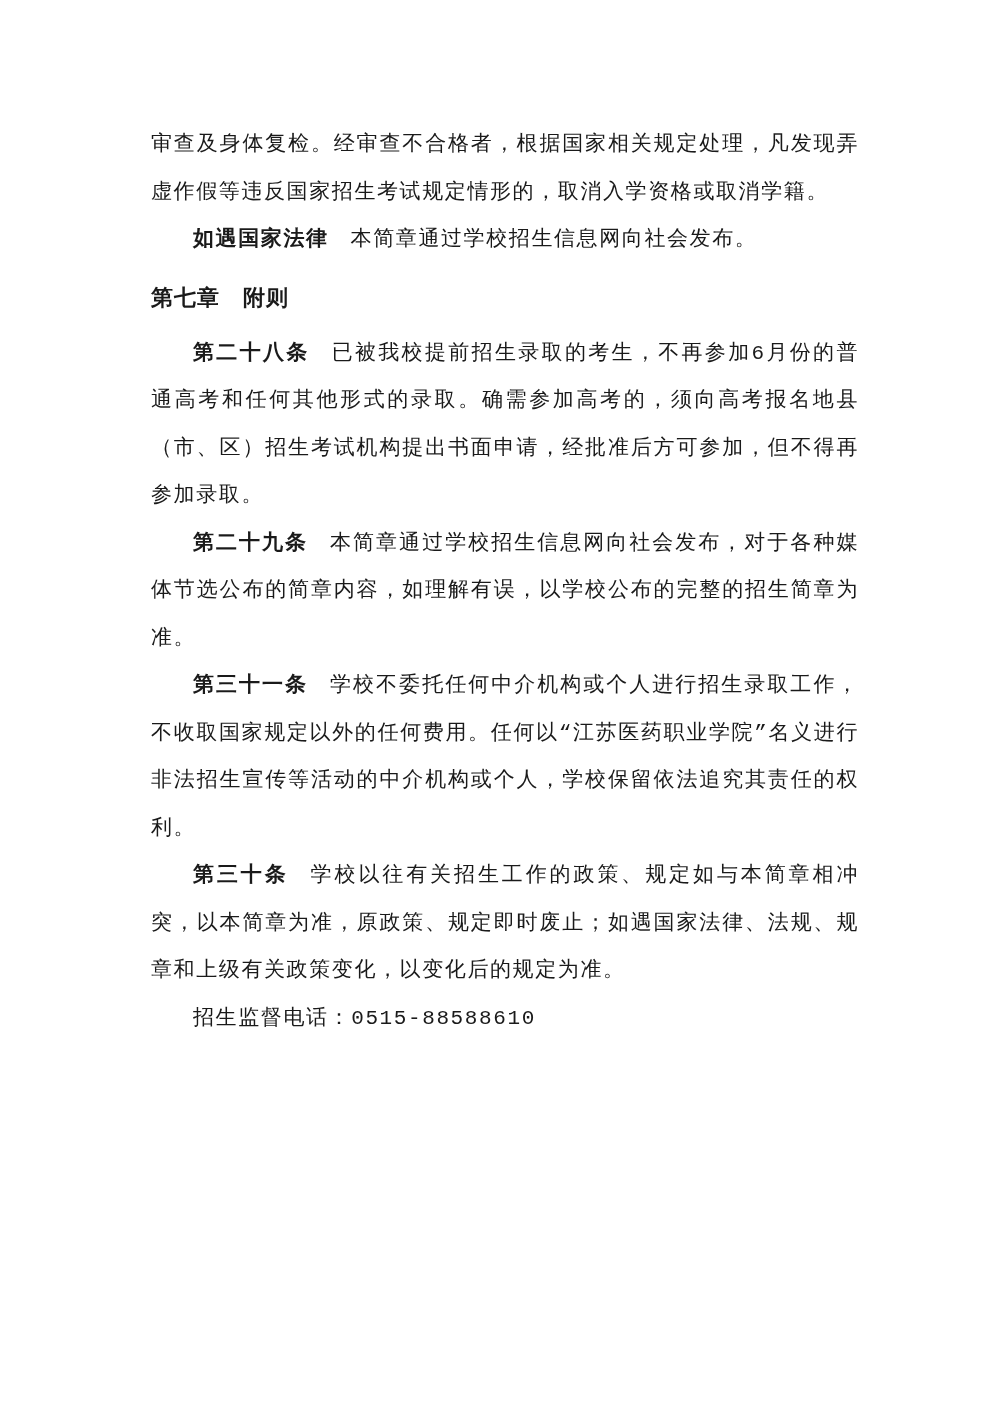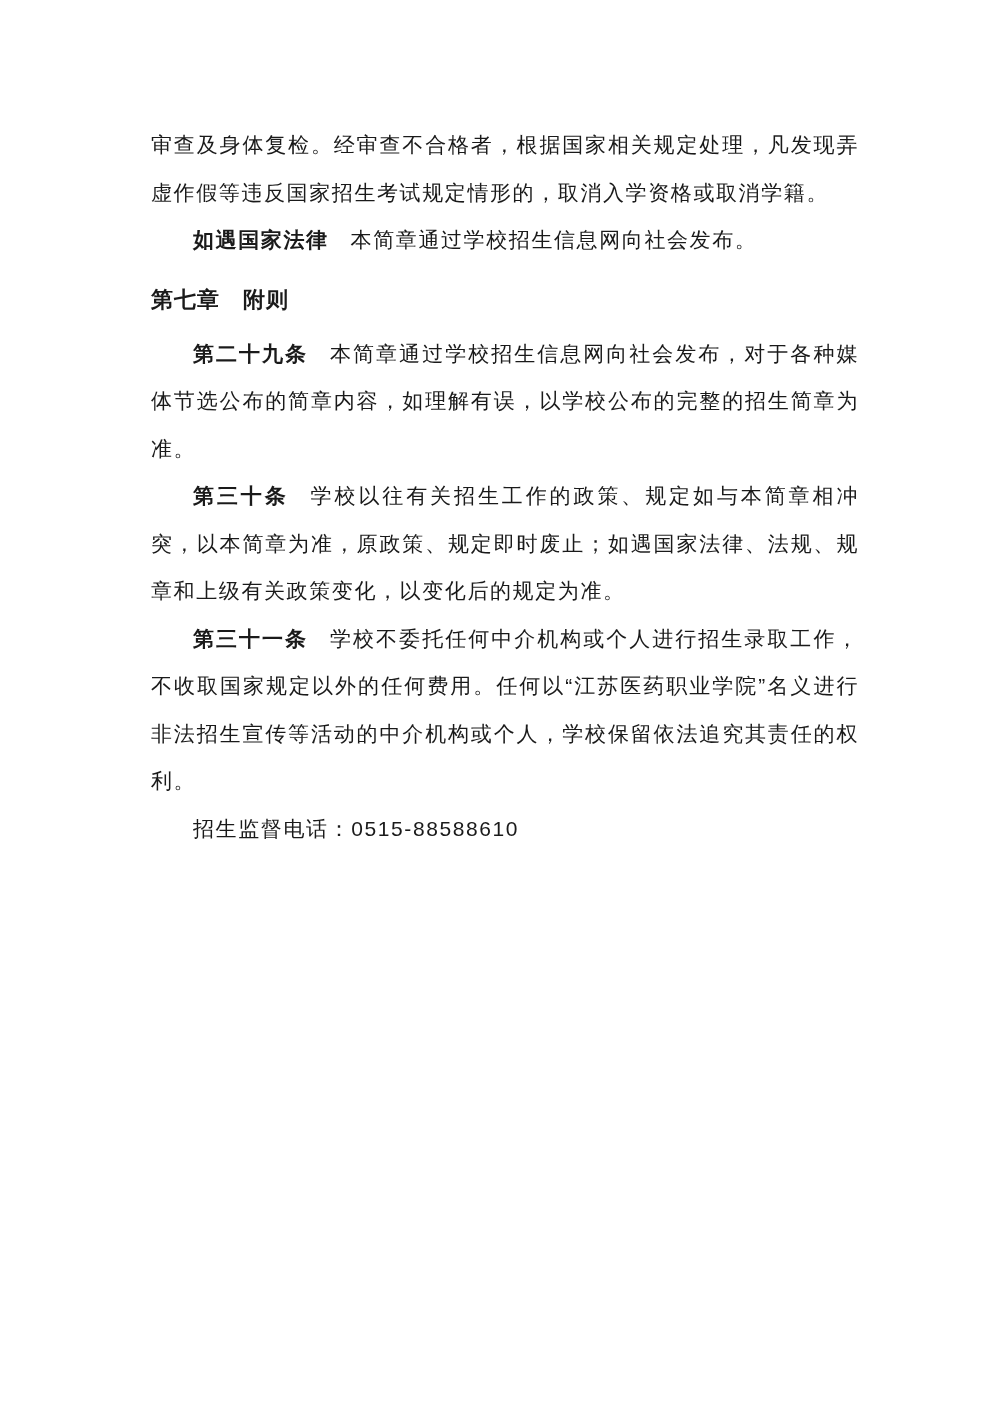--- a/index.html
+++ b/index.html
@@ -2,21 +2,21 @@
 <html><head>
 <meta charset="utf-8">
 <style>
   html, body { margin: 0; padding: 0; background: #ffffff; }
   body { width: 999px; height: 1415px; position: relative; overflow: hidden; }
   .page {
     position: absolute;
     left: 151px;
     top: 121px;
     width: 708px;
-    font-family: Liberation Sans, sans-serif;
+    font-family: Liberation Mono, monospace;
     font-size: 21px;
     color: #1a1a1a;
     line-height: 47.5px;
     text-align: justify;
     letter-spacing: 1.6px;
   }
   .para { margin: 0; text-indent: 2em; }
   .para.noindent { text-indent: 0; }
   .heading {
     margin: 0;
@@ -37,31 +37,34 @@
 <div class="page">
 
   <p class="para noindent">审查及身体复检。经审查不合格者，根据国家相关规定处理，凡发现弄虚作假等违反国家招生考试规定情形的，取消入学资格或取消学籍。</p>
 
   <p class="para">
     <span class="article-label">如遇国家法律</span><span>本简章通过学校招生信息网向社会发布。</span>
   </p>
 
   <h2 class="heading">第七章　附则</h2>
 
+  <p class="para">
+    <span class="article-label">第二十八条</span><span>已被我校提前招生录取的考生，不再参加6月份的普通高考和任何其他形式的录取。确需参加高考的，须向高考报名地县（市、区）招生考试机构提出书面申请，经批准后方可参加，但不得再参加录取。</span>
+  </p>
 
   <p class="para">
     <span class="article-label">第二十九条</span><span>本简章通过学校招生信息网向社会发布，对于各种媒体节选公布的简章内容，如理解有误，以学校公布的完整的招生简章为准。</span>
   </p>
 
   <p class="para">
-    <span class="article-label">第三十条</span><span>学校以往有关招生工作的政策、规定如与本简章相冲突，以本简章为准，原政策、规定即时废止；如遇国家法律、法规、规章和上级有关政策变化，以变化后的规定为准。</span>
+    <span class="article-label">第三十一条</span><span>学校不委托任何中介机构或个人进行招生录取工作，不收取国家规定以外的任何费用。任何以“江苏医药职业学院”名义进行非法招生宣传等活动的中介机构或个人，学校保留依法追究其责任的权利。</span>
   </p>
 
   <p class="para">
-    <span class="article-label">第三十一条</span><span>学校不委托任何中介机构或个人进行招生录取工作，不收取国家规定以外的任何费用。任何以“江苏医药职业学院”名义进行非法招生宣传等活动的中介机构或个人，学校保留依法追究其责任的权利。</span>
+    <span class="article-label">第三十条</span><span>学校以往有关招生工作的政策、规定如与本简章相冲突，以本简章为准，原政策、规定即时废止；如遇国家法律、法规、规章和上级有关政策变化，以变化后的规定为准。</span>
   </p>
 
 
 
 
   <p class="contact">
     <span>招生监督电话：</span><span>0515-88588610</span>
   </p>
 
 </div>

